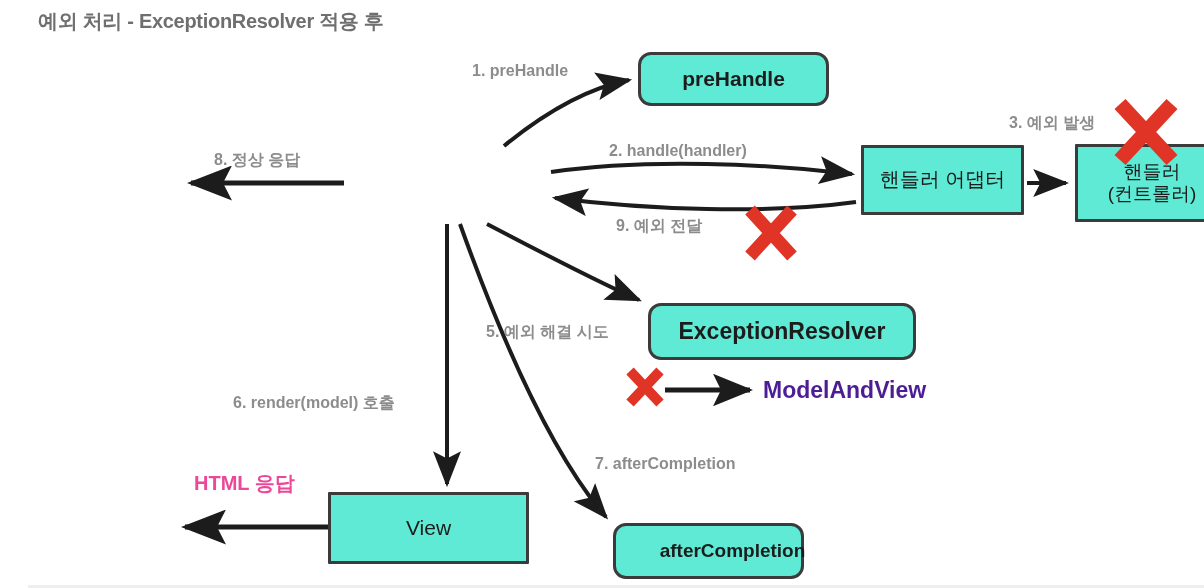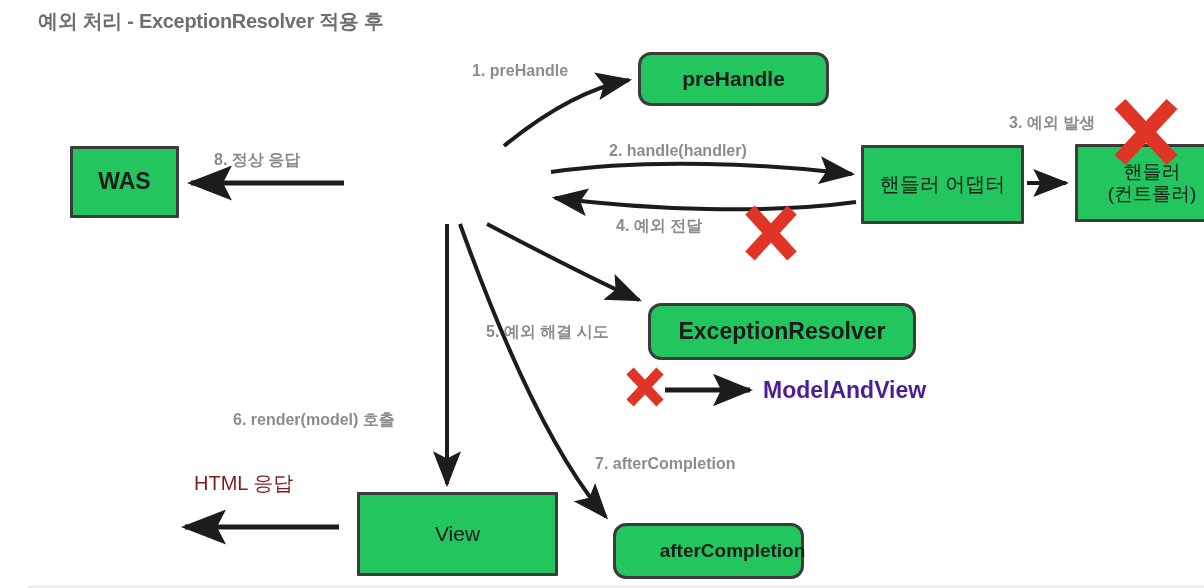--- a/index.html
+++ b/index.html
@@ -35,21 +35,21 @@
     font-size: 20px;
     font-weight: bold;
     color: #6f6f6f;
     letter-spacing: -0.3px;
     white-space: nowrap;
   }
   
   .node {
     position: absolute;
     box-sizing: border-box;
-    background: #22c55e;
+    background: #5eead4;
     border: 3px solid #3b3b3b;
     display: flex;
     align-items: center;
     justify-content: center;
     text-align: center;
     color: #1c1c1c;
     line-height: 1.18;
   }
   .node.rect {
     border-radius: 1px;
@@ -60,53 +60,53 @@
     font-weight: bold;
   }
   .node .node-label {
     display: block;
     white-space: pre-line;
   }
   
   #node-was        { left: 42px;  top: 146px; width: 109px; height: 72px;  font-size: 23px; }
   #node-dispatcher { left: 320px; top: 144px; width: 199px; height: 77px;  font-size: 25px; font-weight: normal; }
   #node-prehandle  { left: 610px; top: 52px;  width: 191px; height: 54px;  font-size: 21px; }
-  #node-adapter    { left: 833px; top: 145px; width: 163px; height: 79px;  font-size: 20px; font-weight: normal; }
+  #node-adapter    { left: 833px; top: 145px; width: 163px; height: 70px;  font-size: 20px; font-weight: normal; }
   #node-handler    { left: 1047px;top: 144px; width: 154px; height: 78px;  font-size: 19px; font-weight: normal; }
   #node-resolver   { left: 620px; top: 303px; width: 268px; height: 57px;  font-size: 23px; }
-  #node-view       { left: 329px; top: 492px; width: 201px; height: 84px;  font-size: 21px; font-weight: normal; }
+  #node-view       { left: 300px; top: 492px; width: 201px; height: 72px;  font-size: 21px; font-weight: normal; }
   #node-aftercomp  { left: 585px; top: 523px; width: 191px; height: 56px;  font-size: 19px; padding-left: 48px; }
   
   .text-node {
     position: absolute;
     font-size: 23px;
     font-weight: bold;
     color: #4c1d95;
     white-space: nowrap;
   }
   #text-modelandview { left: 735px; top: 377px; }
   
   .edge-label {
     position: absolute;
     font-size: 16px;
     font-weight: bold;
     color: #8c8c8c;
     white-space: nowrap;
   }
   .edge-label.big {
     font-size: 20px;
-    font-weight: normal;
-    color: #7f1d1d;
+    font-weight: bold;
+    color: #ec4899;
   }
   #label-1 { left: 444px; top: 62px; }
   #label-2 { left: 581px; top: 142px; }
   #label-3 { left: 981px; top: 113px; }
   #label-4 { left: 588px; top: 216px; }
   #label-5 { left: 458px; top: 322px; }
-  #label-6 { left: 205px; top: 410px; }
+  #label-6 { left: 205px; top: 393px; }
   #label-7 { left: 567px; top: 455px; }
   #label-8 { left: 186px; top: 150px; }
   #label-html { left: 166px; top: 470px; }
   
   #edges {
     position: absolute;
     left: 0;
     top: 0;
     width: 1204px;
     height: 588px;
@@ -152,23 +152,20 @@
 
     <path d="M 419,224 L 419,484" stroke="#1c1c1c" stroke-width="4" fill="none" marker-end="url(#ah)"></path>
 
     <path d="M 432,224 C 470,330 520,450 578,517" stroke="#1c1c1c" stroke-width="4" fill="none" marker-end="url(#ah)"></path>
 
     <path d="M 311,527 L 157,527" stroke="#1c1c1c" stroke-width="5" fill="none" marker-end="url(#ah)"></path>
 
     <path d="M 637,390 L 722,390" stroke="#1c1c1c" stroke-width="5" fill="none" marker-end="url(#ahb)"></path>
   </svg>
 
-  <div class="node rect" id="node-was">
-    <span class="node-label">WAS</span>
-  </div>
 
 
   <div class="node round" id="node-prehandle">
     <span class="node-label">preHandle</span>
   </div>
 
   <div class="node rect" id="node-adapter">
     <span class="node-label">핸들러 어댑터</span>
   </div>
 
@@ -187,21 +184,21 @@
     <span class="node-label">View</span>
   </div>
 
   <div class="node round" id="node-aftercomp">
     <span class="node-label">afterCompletion</span>
   </div>
 
   <div class="edge-label" id="label-1">1. preHandle</div>
   <div class="edge-label" id="label-2">2. handle(handler)</div>
   <div class="edge-label" id="label-3">3. 예외 발생</div>
-  <div class="edge-label" id="label-4">4. 예외 전달</div>
+  <div class="edge-label" id="label-4">9. 예외 전달</div>
   <div class="edge-label" id="label-5">5. 예외 해결 시도</div>
   <div class="edge-label" id="label-6">6. render(model) 호출</div>
   <div class="edge-label" id="label-7">7. afterCompletion</div>
   <div class="edge-label" id="label-8">8. 정상 응답</div>
   <div class="edge-label big" id="label-html">HTML 응답</div>
 
   <svg class="x-mark" id="xmark-handler" viewBox="0 0 72 72" xmlns="http://www.w3.org/2000/svg">
     <path d="M10,8 L62,64 M62,8 L10,64" stroke="#e03426" stroke-width="15" stroke-linecap="butt" fill="none"></path>
   </svg>
 

